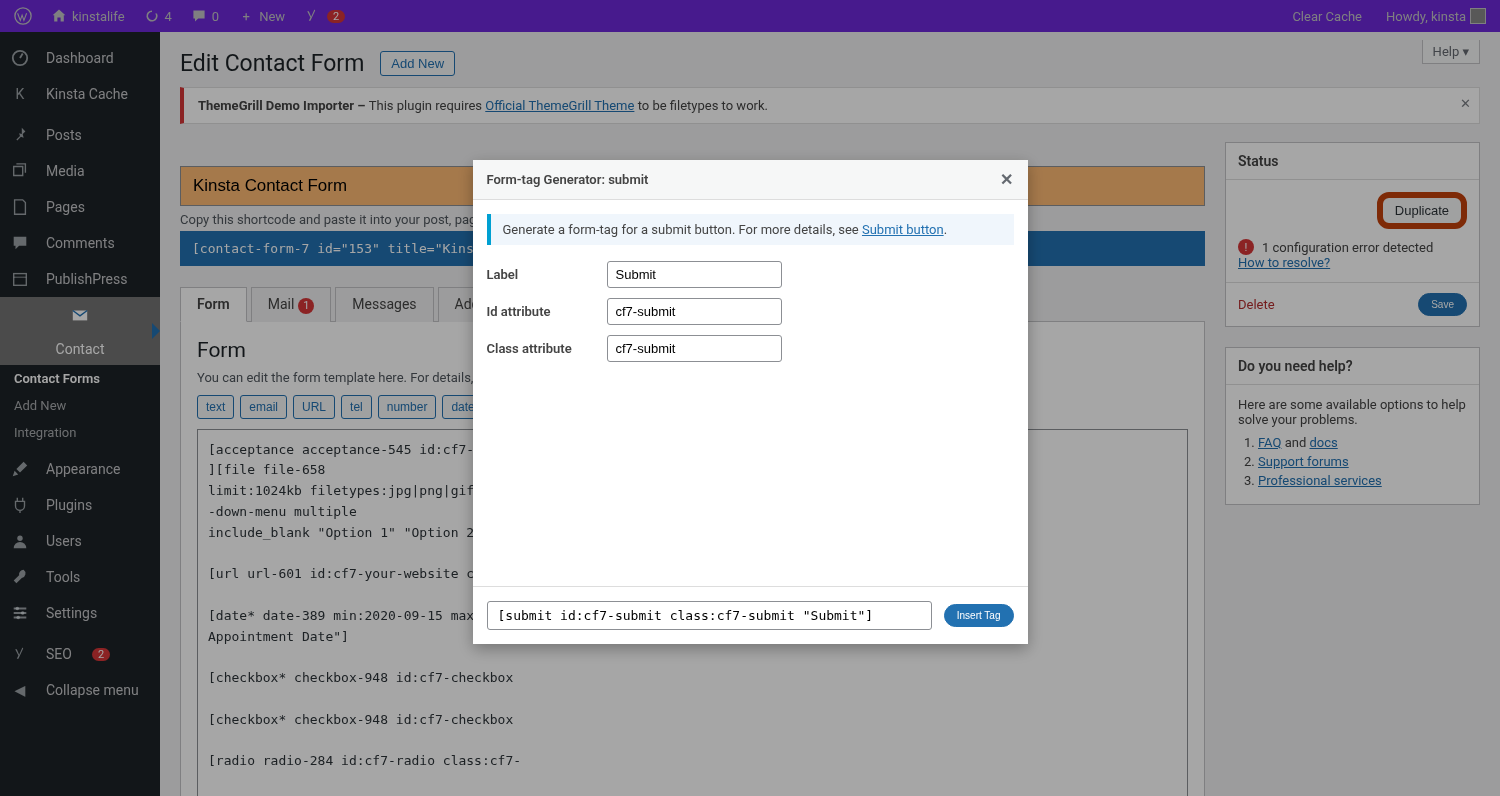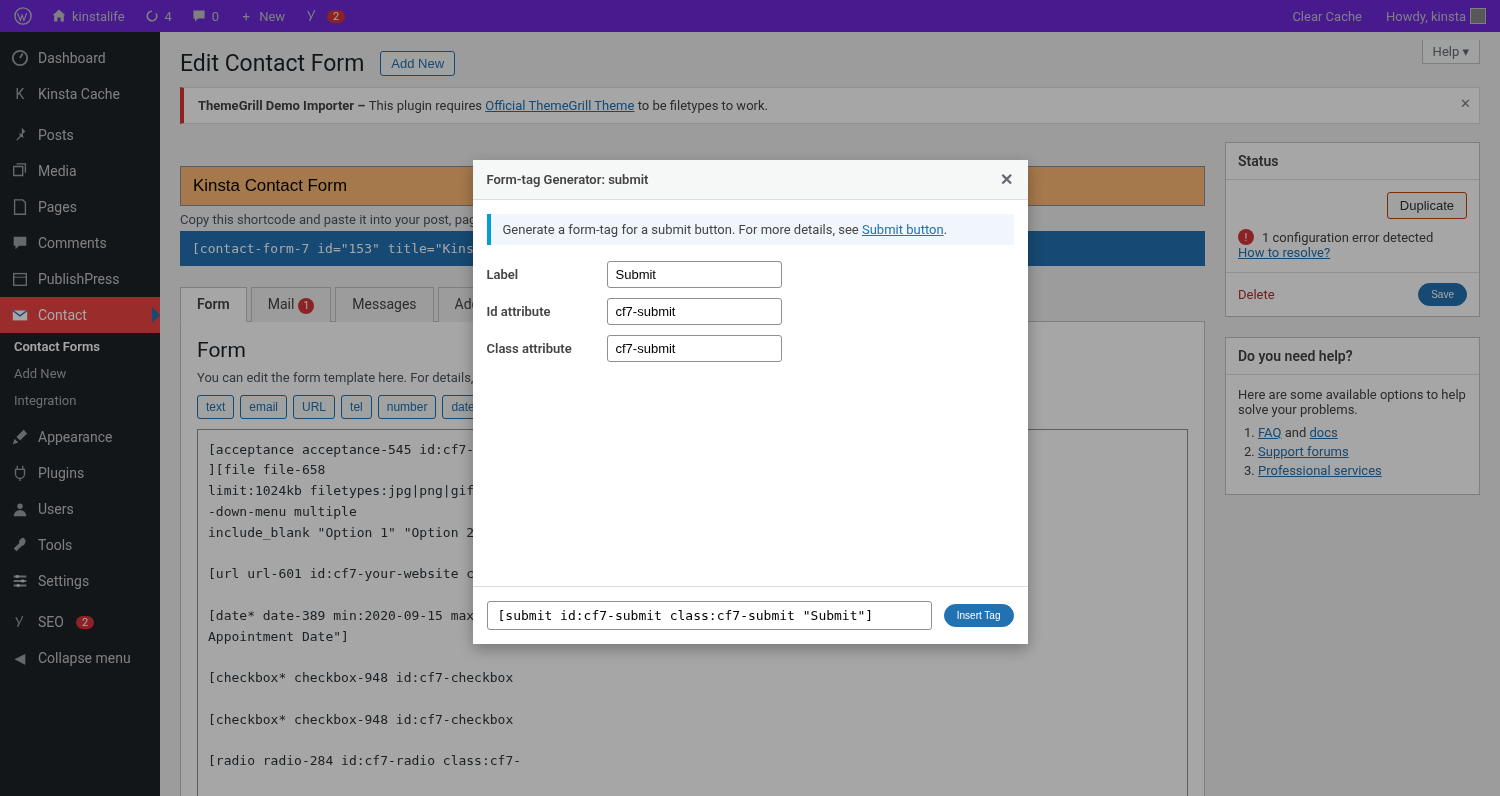--- a/index.html
+++ b/index.html
@@ -6,22 +6,22 @@
 body { font-family: -apple-system, BlinkMacSystemFont, "Segoe UI", Roboto, sans-serif; font-size: 13px; color: #444; background: #f1f1f1; overflow: hidden; }
 .toolbar { height: 32px; background: #6d28d9; color: #c3c4c7; display: flex; align-items: center; padding: 0 8px; font-size: 13px; }
 .toolbar-left { display: flex; align-items: center; gap: 6px; flex: 1; }
 .toolbar-right { display: flex; align-items: center; gap: 12px; }
 .tb-item { display: flex; align-items: center; gap: 4px; padding: 0 6px; cursor: pointer; }
 .tb-icon { width: 18px; height: 18px; display: inline-flex; align-items: center; justify-content: center; }
 .tb-badge { background: #d63638; color: #fff; border-radius: 10px; padding: 0 6px; font-size: 11px; margin-left: 2px; }
 .avatar { width: 16px; height: 16px; background: #888; border: 1px solid #c3c4c7; }
 .layout { display: flex; height: calc(100vh - 32px); }
 .sidebar { width: 160px; background: #1d2327; color: #c3c4c7; padding-top: 8px; font-size: 14px; }
-.side-item { display: flex; align-items: center; gap: 8px; padding: 8px 10px; cursor: pointer; }
-.side-item.active { background: #ef4444; color: #fff; position: relative; }
+.side-item { display: flex; align-items: center; gap: 16px; padding: 8px 10px; cursor: pointer; }
+.side-item.active { background: #737373; color: #fff; position: relative; flex-direction: column; }
 .side-item.active::after { content: ""; position: absolute; right: -8px; top: 50%; transform: translateY(-50%); border: 8px solid transparent; border-left-color: #2271b1; }
 .side-sub { padding: 6px 12px 6px 14px; font-size: 13px; color: #a7aaad; cursor: pointer; }
 .side-sub.current { color: #fff; font-weight: 600; }
 .side-sep { height: 5px; }
 .side-badge { background: #d63638; color: #fff; border-radius: 10px; padding: 0 6px; font-size: 11px; margin-left: 4px; }
 .side-icon { width: 20px; height: 20px; display: inline-flex; align-items: center; justify-content: center; color: rgba(240,246,252,.6); }
 .side-item.active .side-icon { color: #fff; }
 .main { flex: 1; background: #f0f0f1; overflow: auto; padding: 0 20px 20px; position: relative; }
 .page-header { display: flex; align-items: center; gap: 16px; padding: 18px 0 10px; }
 .page-title { font-size: 23px; font-weight: 400; color: #1d2327; }
@@ -45,21 +45,21 @@
 .form-hint { font-size: 13px; color: #50575e; margin-bottom: 10px; }
 .form-hint a { color: #2271b1; }
 .tag-buttons { display: flex; gap: 6px; flex-wrap: wrap; margin-bottom: 10px; }
 .tag-btn { border: 1px solid #2271b1; color: #2271b1; background: #f6f7f7; padding: 4px 8px; font-size: 12px; border-radius: 3px; cursor: pointer; }
 .form-textarea { width: 100%; min-height: 380px; border: 1px solid #8c8f94; padding: 10px; font-family: Consolas, Monaco, monospace; font-size: 13px; line-height: 1.6; color: #2c3338; resize: vertical; }
 .postbox { background: #fff; border: 1px solid #c3c4c7; margin-bottom: 20px; }
 .postbox-header { padding: 10px 12px; font-weight: 600; font-size: 14px; border-bottom: 1px solid #ddd; }
 .postbox-body { padding: 12px; font-size: 13px; }
 .postbox-footer { padding: 10px 12px; border-top: 1px solid #ddd; display: flex; justify-content: space-between; align-items: center; }
 .btn-primary { background: #2271b1; border: 1px solid #2271b1; color: #fff; padding: 5px 12px; border-radius: 13px; cursor: pointer; font-size: 10px; }
-.btn-secondary { background: #f6f7f7; border: 1px solid #c2410c; color: #2c3338; padding: 5px 12px; border-radius: 3px; cursor: pointer; font-size: 13px; }
+.btn-secondary { background: #f6f7f7; border: 6px solid #c2410c; color: #2c3338; padding: 5px 12px; border-radius: 12px; cursor: pointer; font-size: 13px; }
 .link-del { color: #b32d2e; cursor: pointer; }
 .link { color: #2271b1; cursor: pointer; text-decoration: underline; }
 .err-dot { width: 16px; height: 16px; background: #d63638; color: #fff; border-radius: 50%; display: inline-flex; align-items: center; justify-content: center; font-size: 11px; margin-right: 4px; }
 .help-list { list-style: decimal; padding-left: 20px; margin-top: 8px; }
 .help-list li { margin-bottom: 4px; }
 .overlay { position: fixed; inset: 0; background: rgba(0,0,0,.35); z-index: 100; display: flex; align-items: flex-start; justify-content: center; padding-top: 160px; }
 .modal { width: 555px; background: #fff; box-shadow: 0 5px 15px rgba(0,0,0,.3); display: flex; flex-direction: column; }
 .modal-header { padding: 10px 14px; background: #f6f7f7; border-bottom: 1px solid #ddd; display: flex; justify-content: space-between; align-items: center; font-weight: 600; }
 .modal-close { cursor: pointer; font-size: 16px; color: #646970; }
 .modal-body { padding: 14px; }

